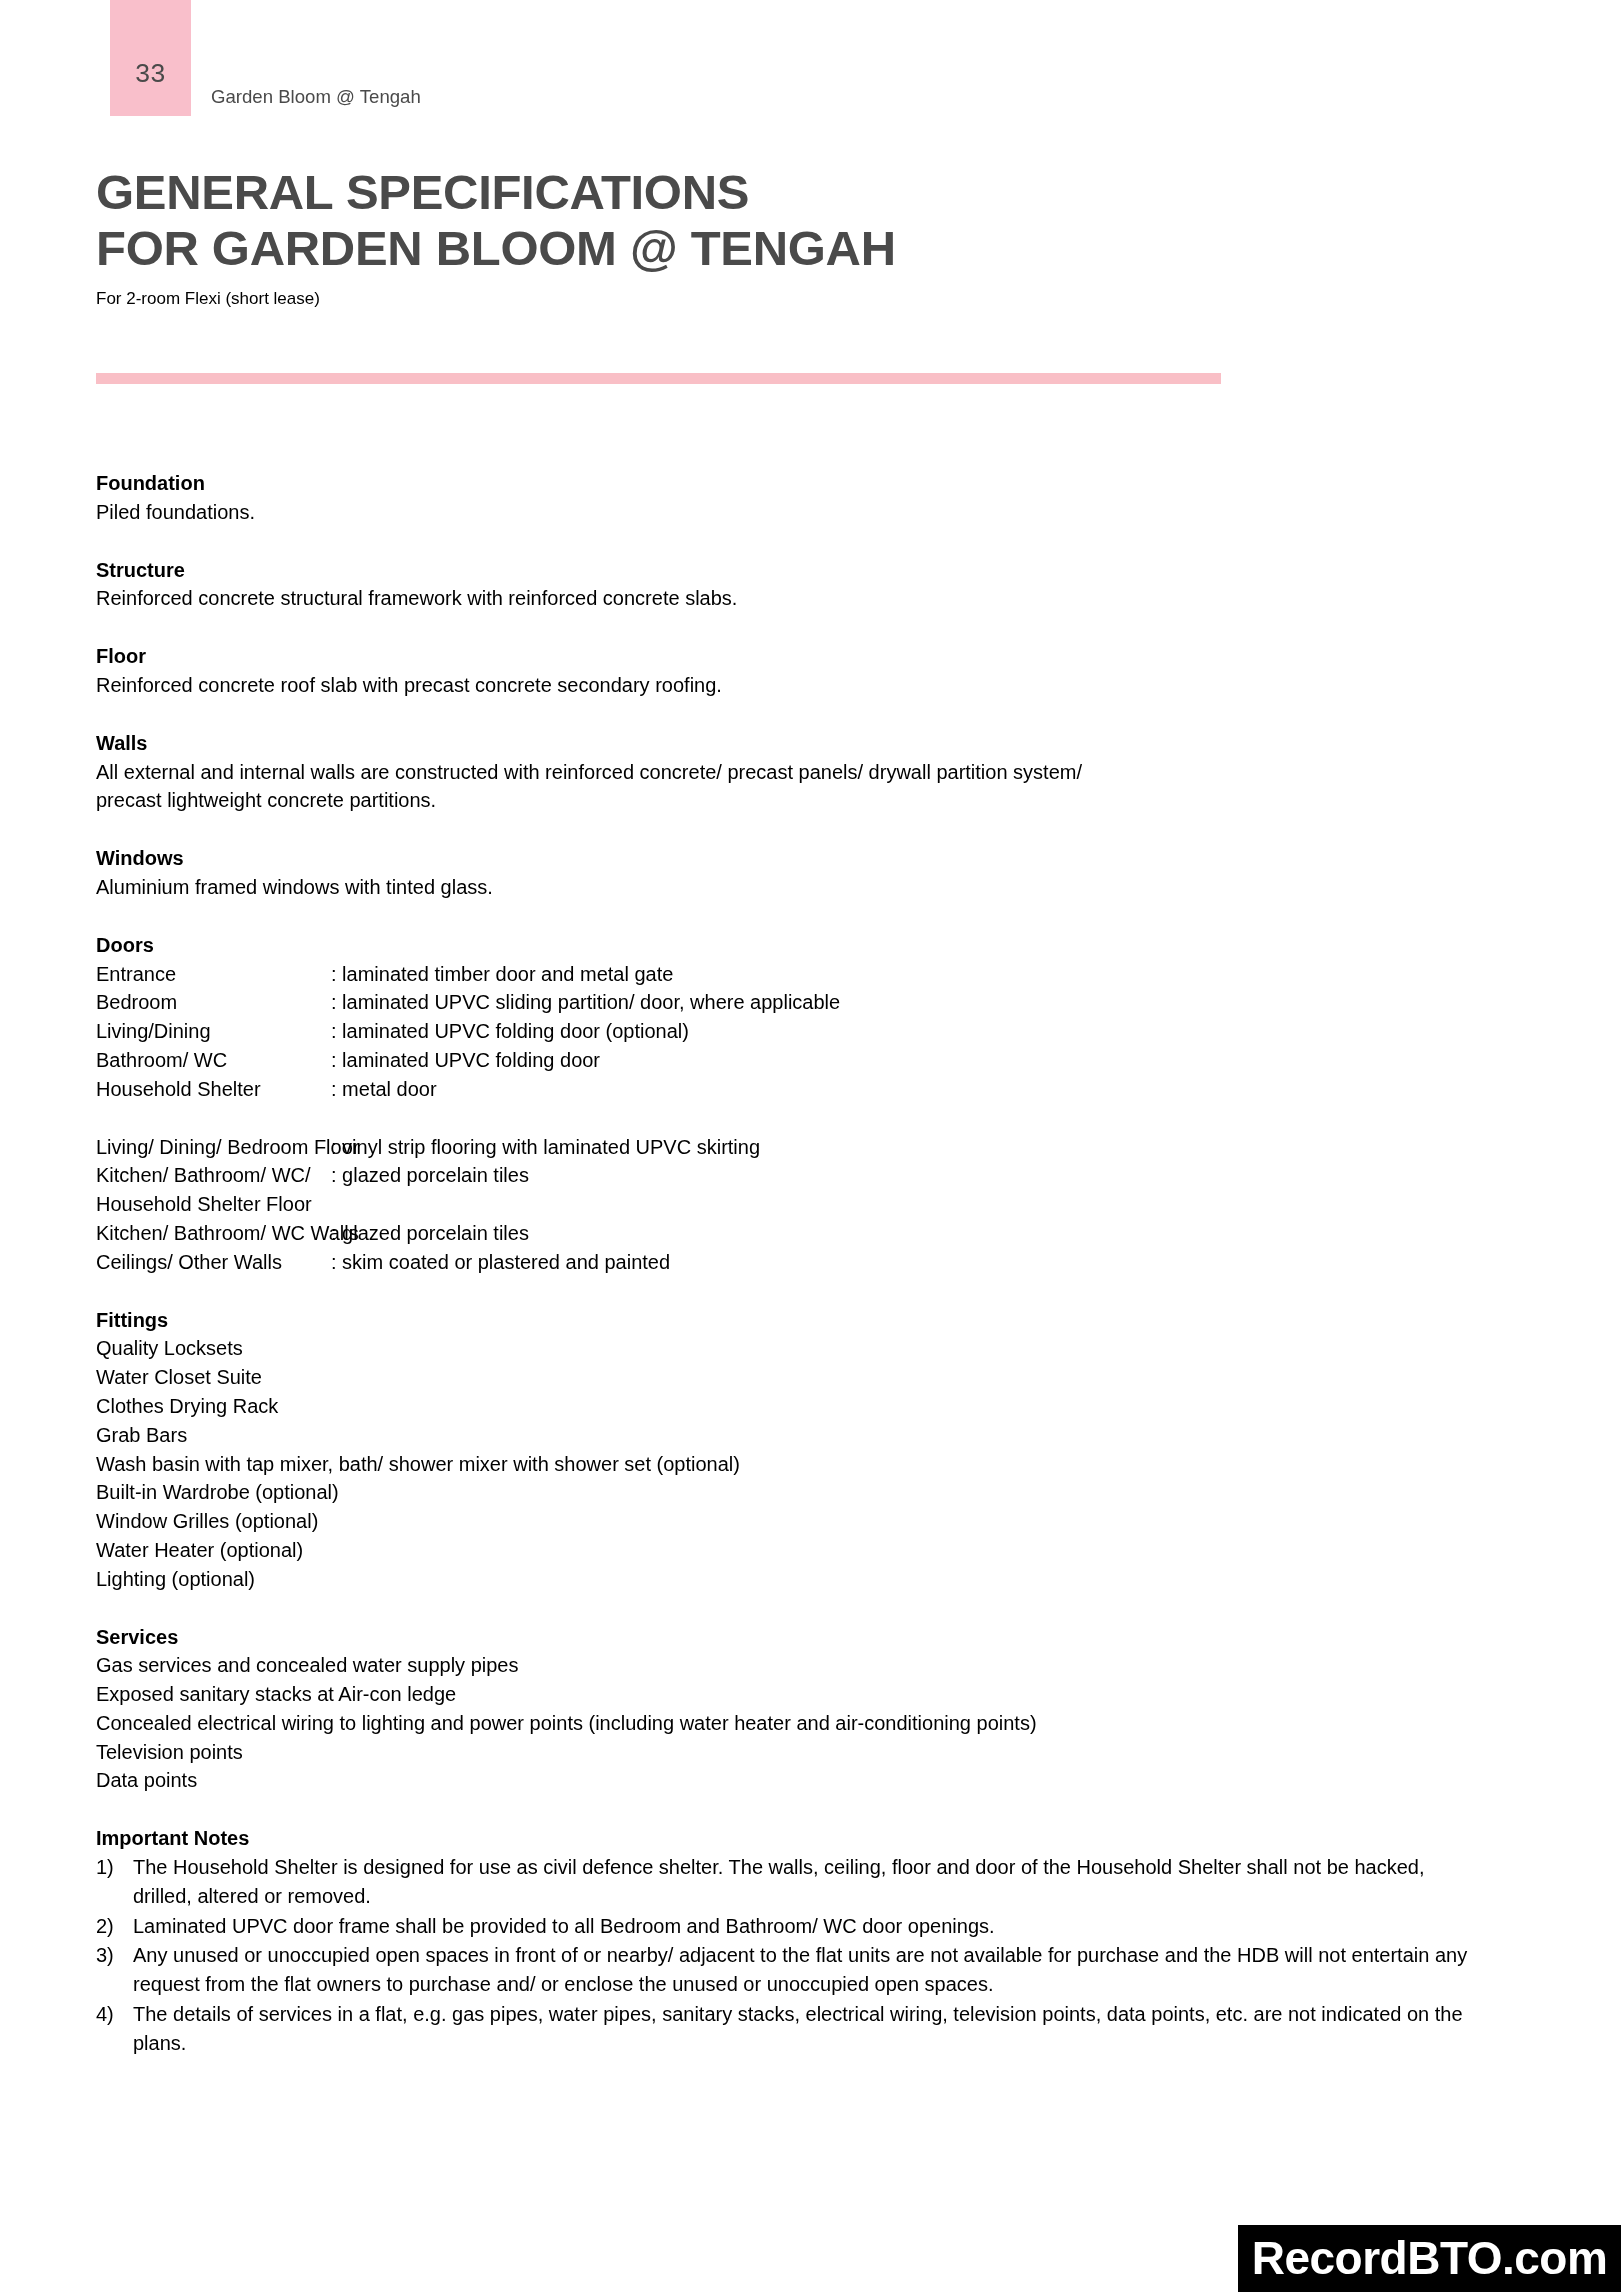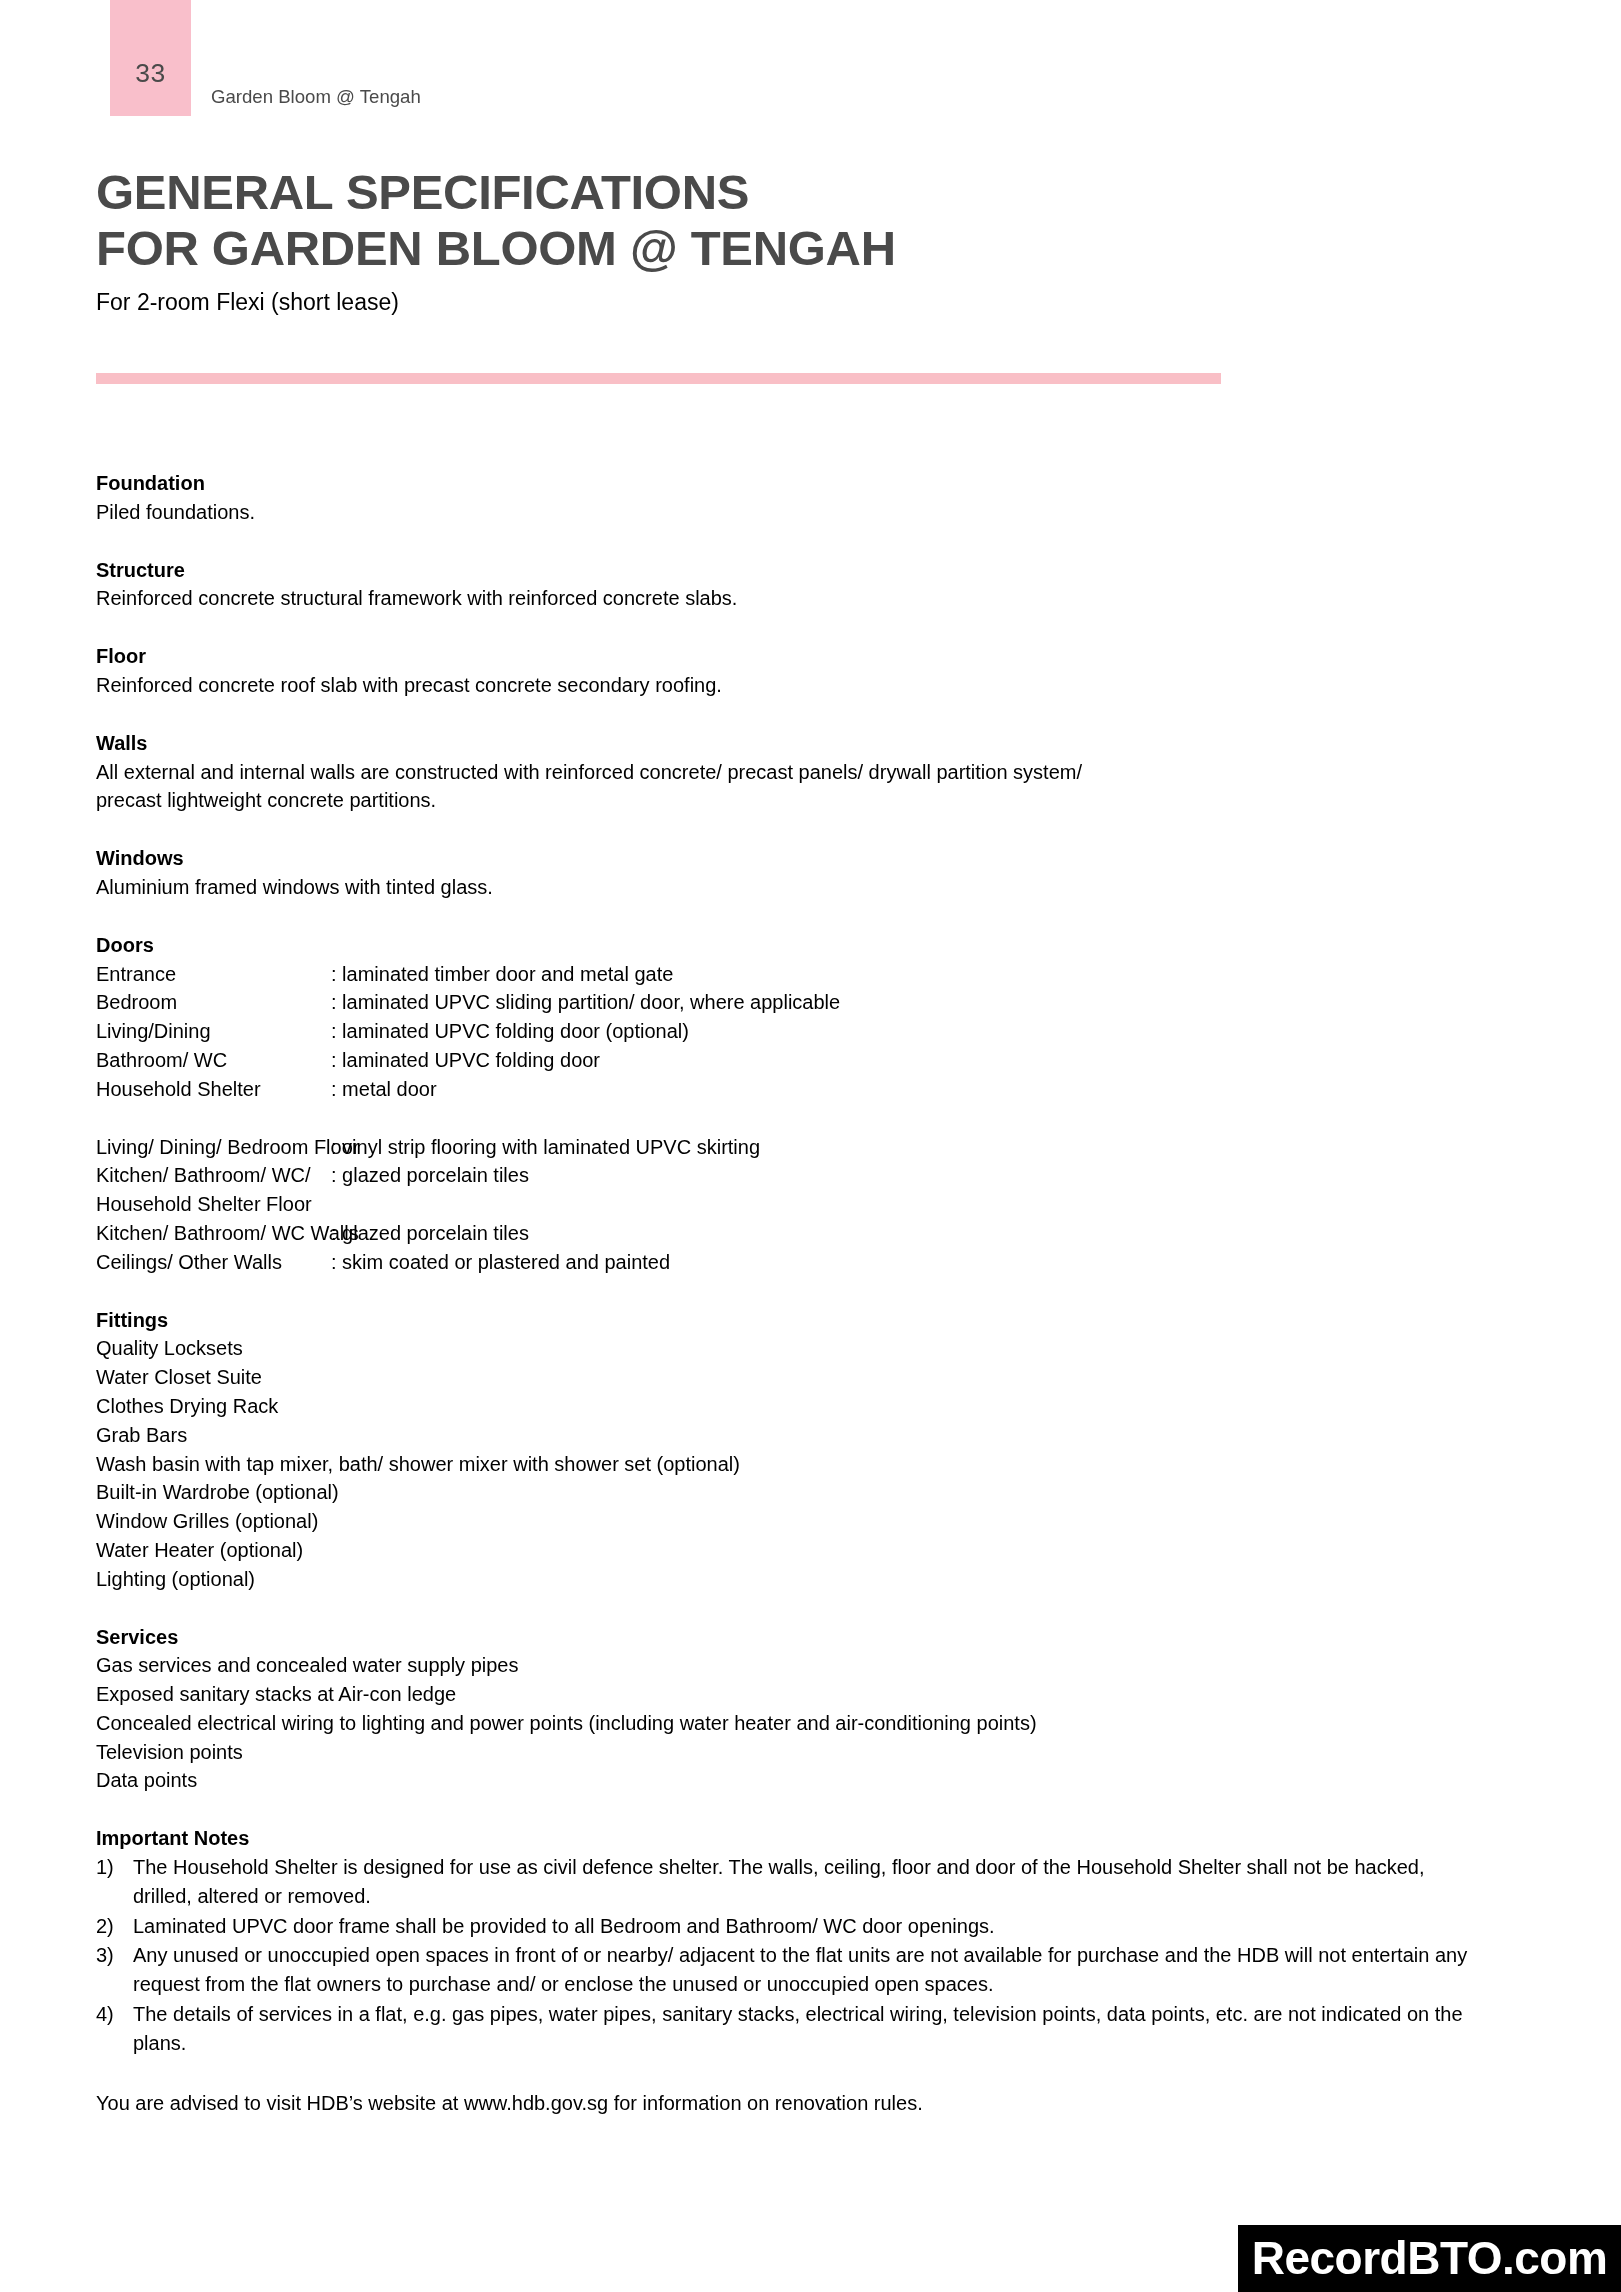--- a/index.html
+++ b/index.html
@@ -67,21 +67,21 @@
     font-size: 49px;
     font-weight: bold;
     color: #4a4a4a;
     line-height: 1.14;
     letter-spacing: -0.3px;
     margin: 0;
     white-space: nowrap;
   }
   .doc-subtitle {
     margin-top: 11.8px;
-    font-size: 23px;
+    font-size: 17px;
     color: #000000;
     line-height: 1.2;
   }
   .pink-rule {
     position: absolute;
     left: 96px;
     top: 373px;
     width: 1125px;
     height: 10.8px;
     background: #f9bfc6;
@@ -276,19 +276,18 @@
       <div class="note-text">Laminated UPVC door frame shall be provided to all Bedroom and Bathroom/ WC door openings.</div>
     </div>
     <div class="note-row">
       <div class="note-num">3)</div>
       <div class="note-text">Any unused or unoccupied open spaces in front of or nearby/ adjacent to the flat units are not available for purchase and the HDB will not entertain any request from the flat owners to purchase and/ or enclose the unused or unoccupied open spaces.</div>
     </div>
     <div class="note-row">
       <div class="note-num">4)</div>
       <div class="note-text">The details of services in a flat, e.g. gas pipes, water pipes, sanitary stacks, electrical wiring, television points, data points, etc. are not indicated on the plans.</div>
     </div>
-    <div class="closing-note">You are advised to visit HDB’s website at www.hdb.gov.sg for information on renovation rules.</div>
   </div>
 
 </div>
 
 <div class="watermark">RecordBTO.com</div>
 
 
 </body></html>

